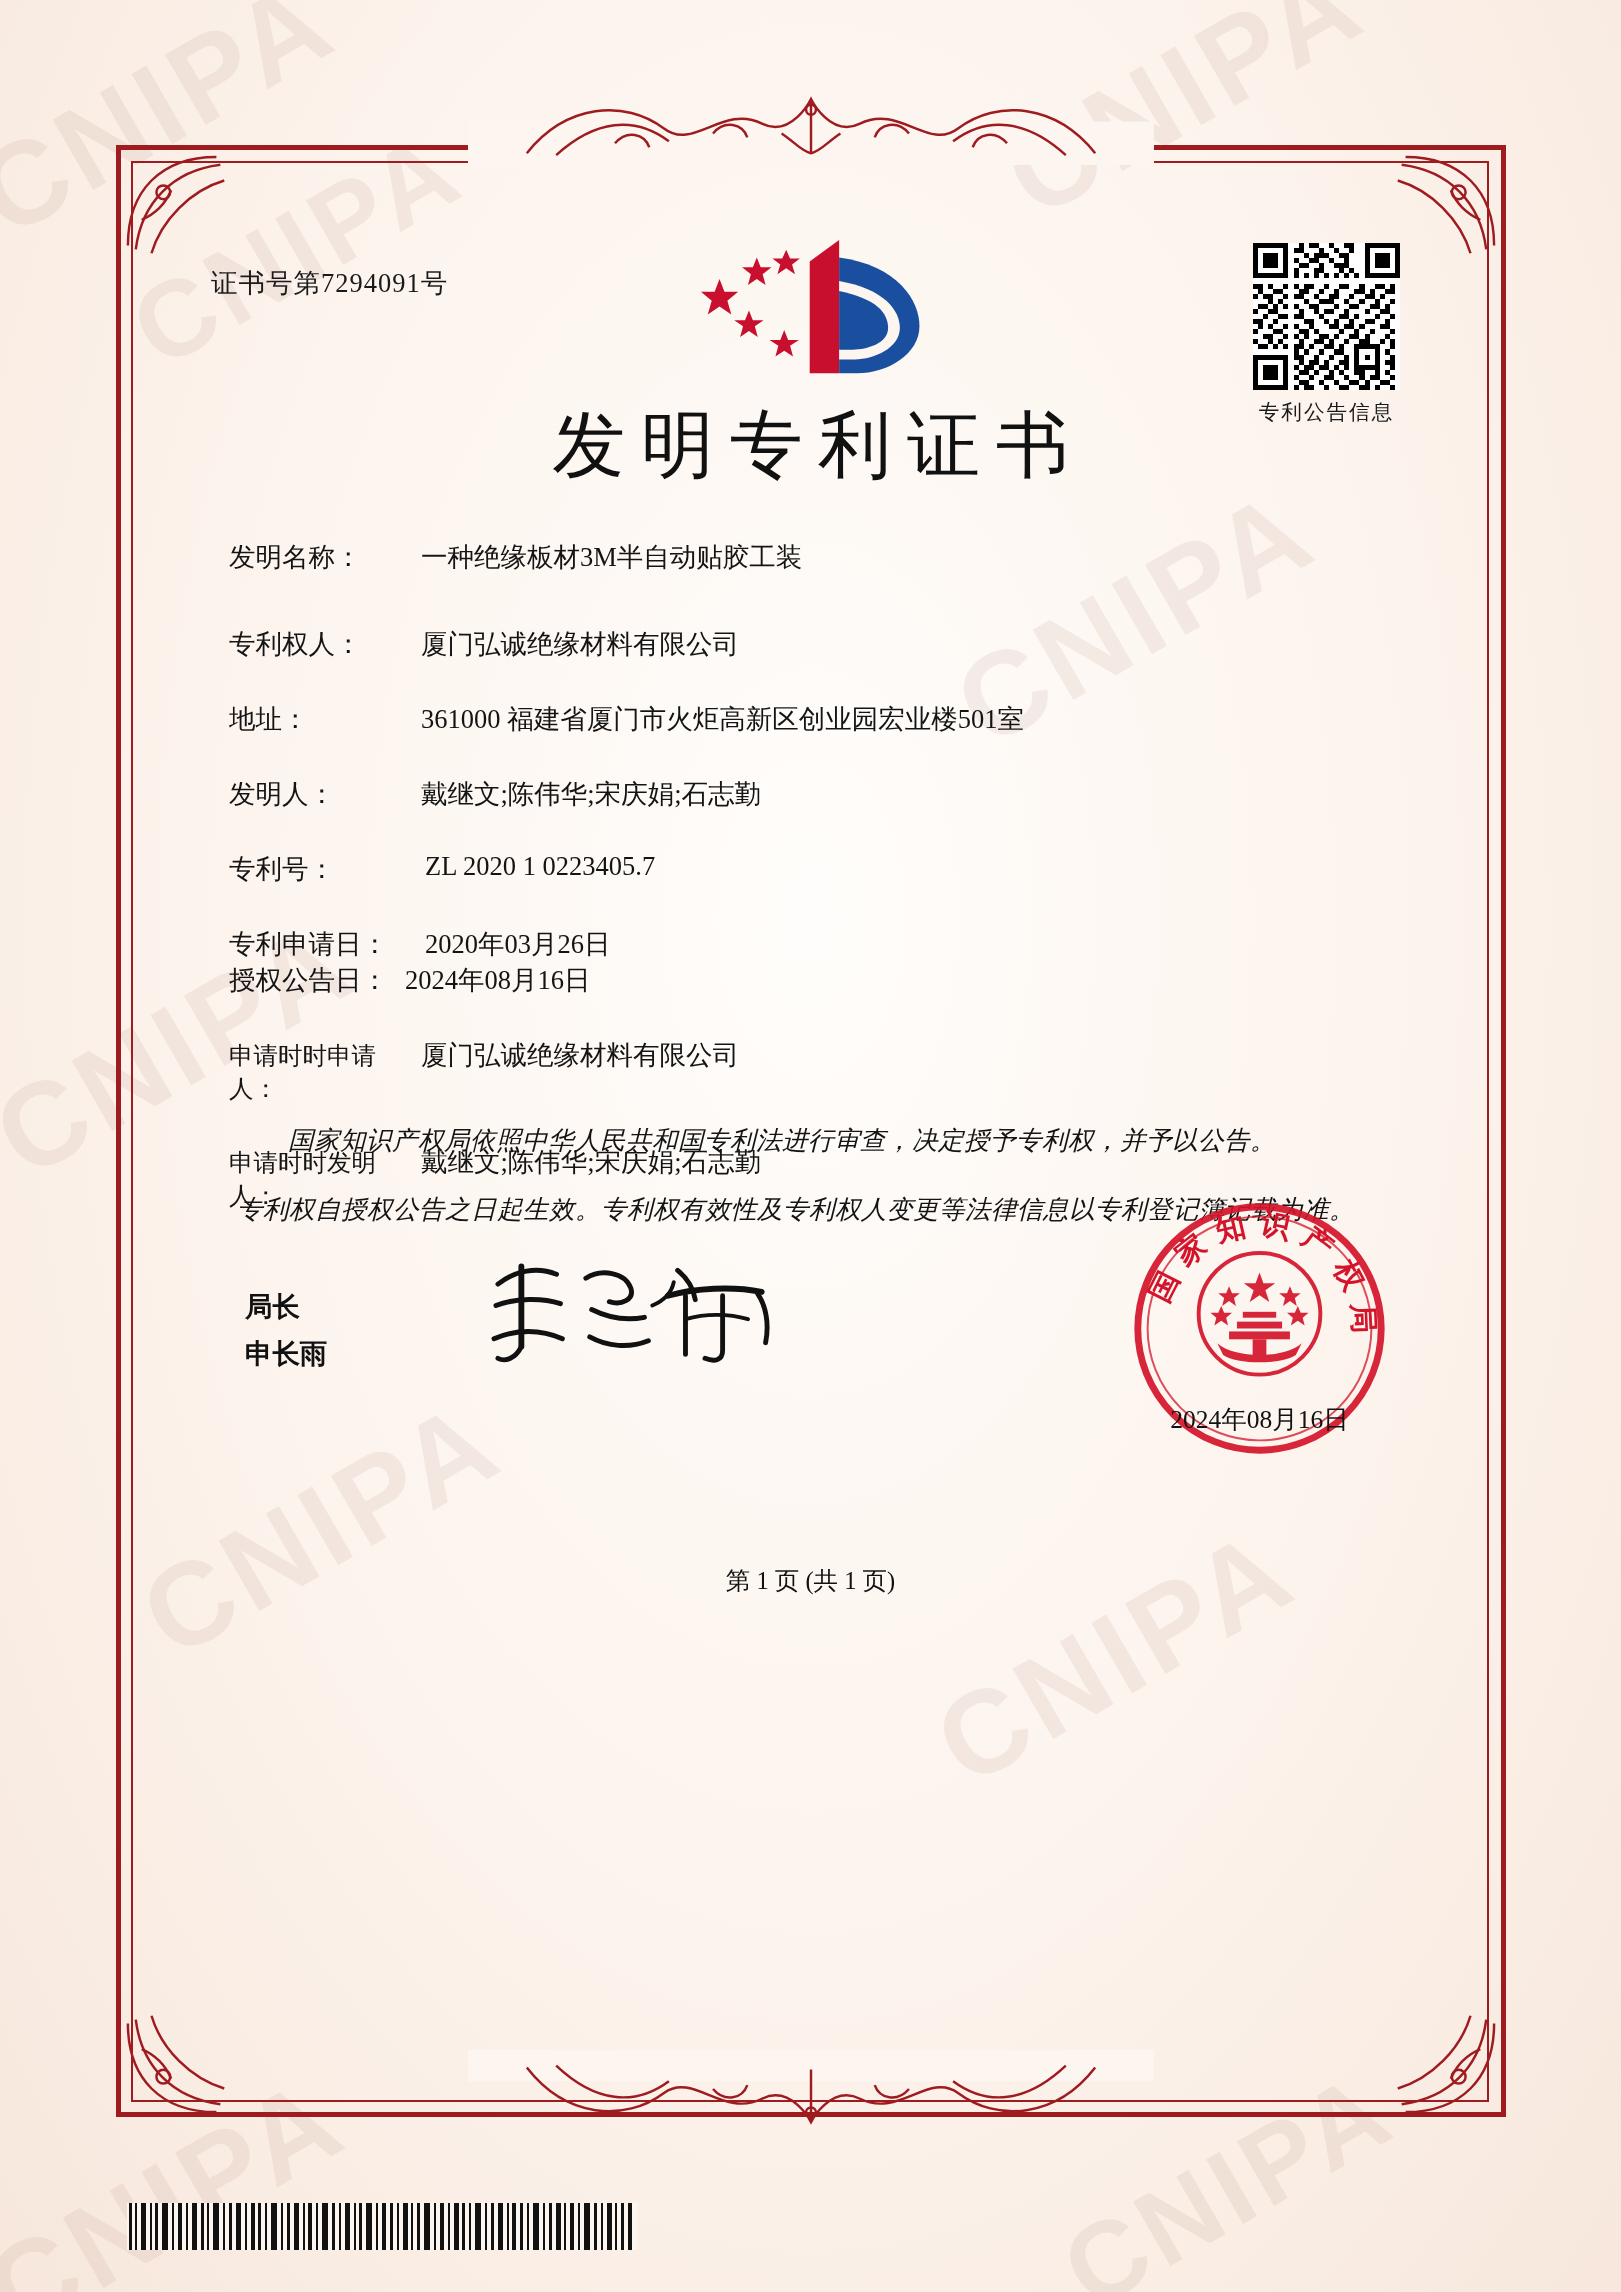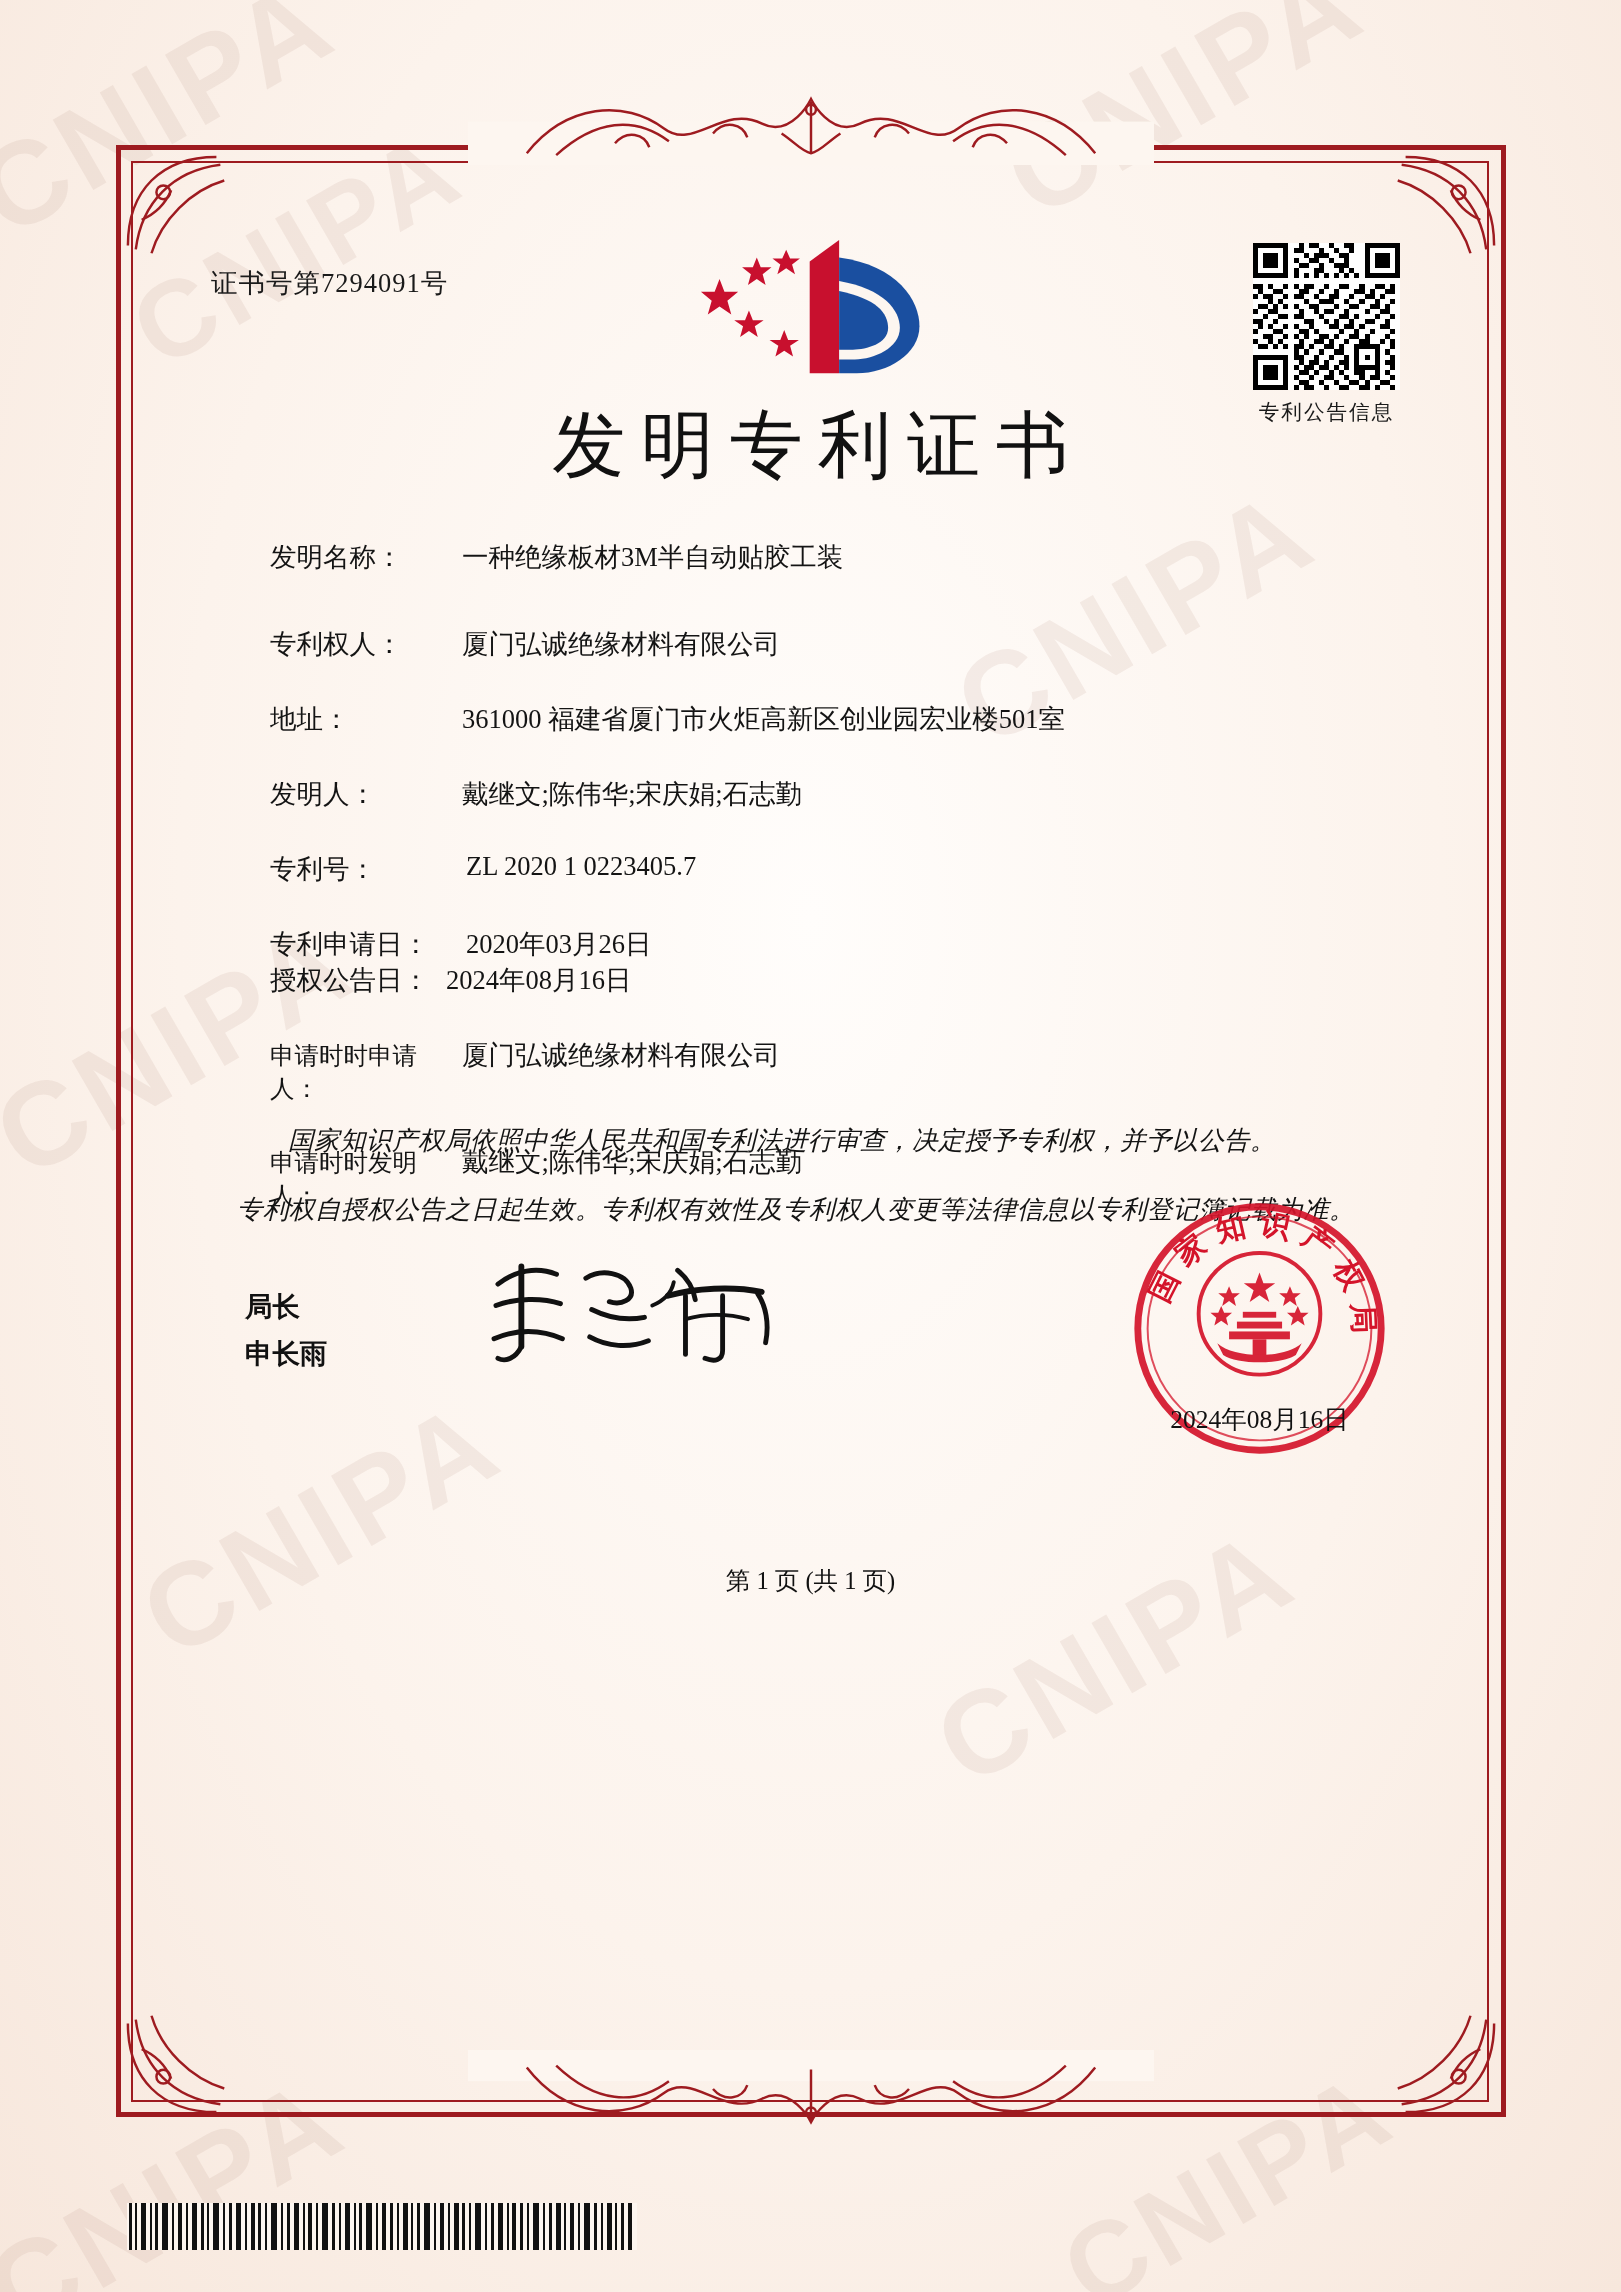--- a/index.html
+++ b/index.html
@@ -113,21 +113,20 @@
     letter-spacing: 15.7px;
     color: #111;
     font-family: "Liberation Serif", "DejaVu Serif", serif;
     text-indent: 15.7px;
   }
 
   .fields {
     position: absolute;
     left: 47px; top: 323px;
     width: 1196px;
-    margin-left: 41px;
   }
   .row {
     display: flex;
     align-items: baseline;
     margin-bottom: 39px;
     font-size: 26.5px;
     color: #141414;
   }
   .lbl {
     width: 192px;

